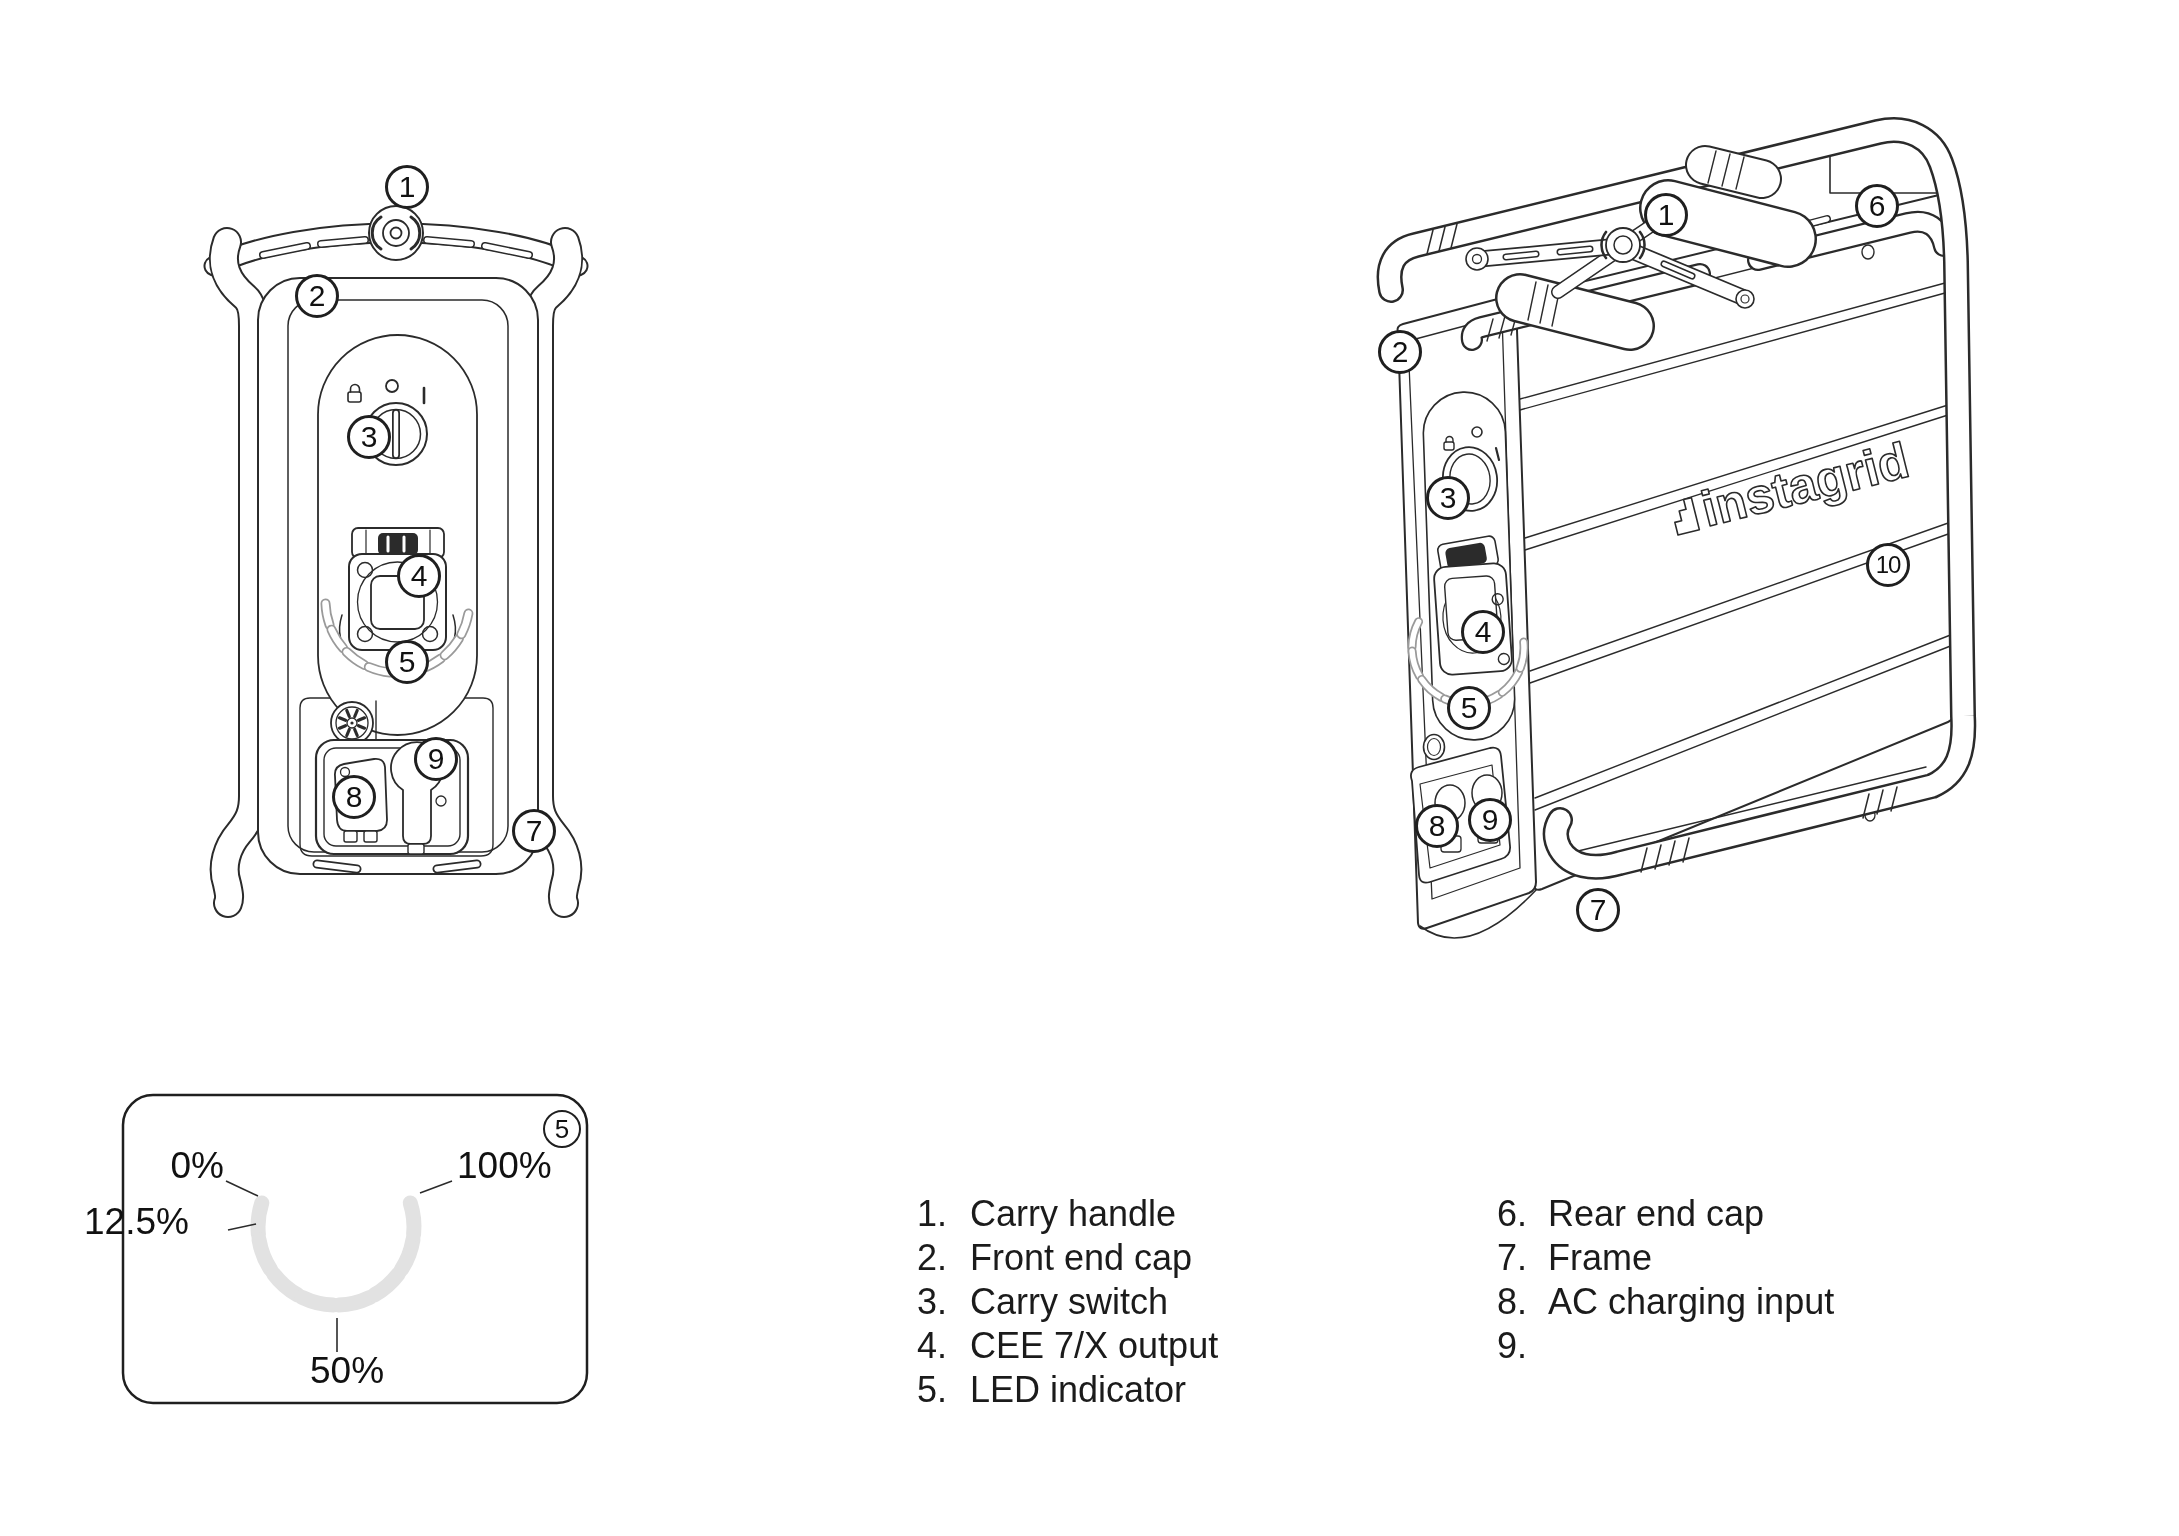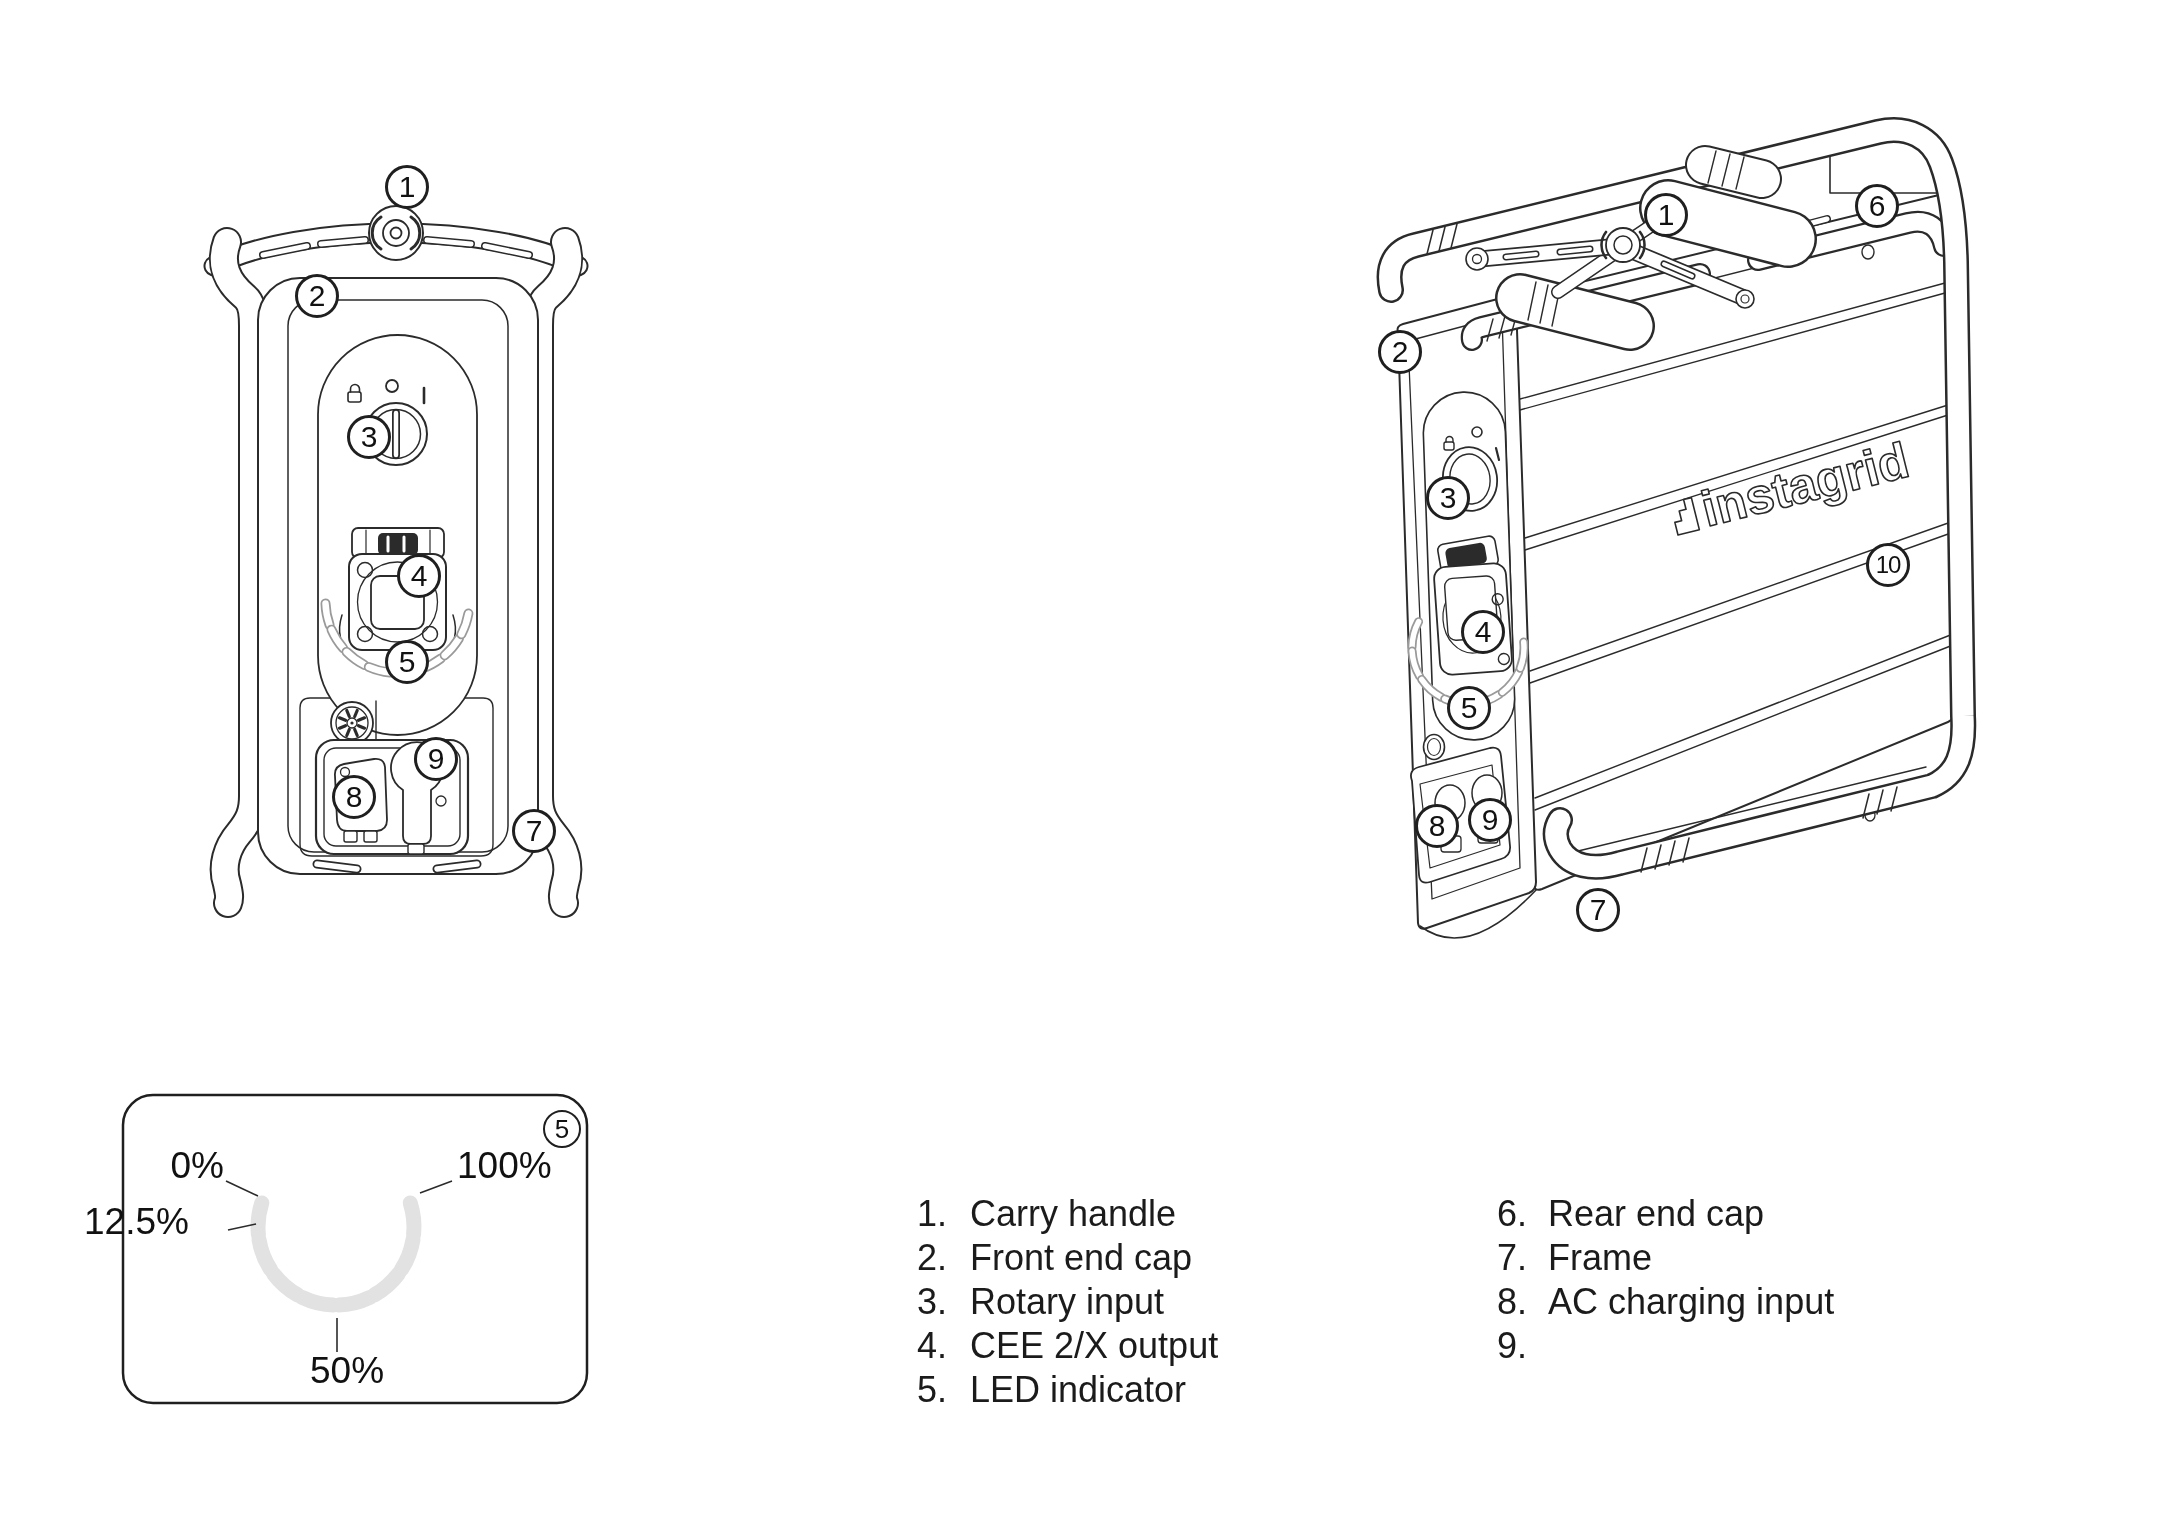--- a/index.html
+++ b/index.html
@@ -366,25 +366,25 @@
   <div class="lrow">
         <span class="lnum">1.</span>
         <span>Carry handle</span>
       </div>
   <div class="lrow">
         <span class="lnum">2.</span>
         <span>Front end cap</span>
       </div>
   <div class="lrow">
         <span class="lnum">3.</span>
-        <span>Rotary input</span>
+        <span>Carry switch</span>
       </div>
   <div class="lrow">
         <span class="lnum">4.</span>
-        <span>CEE 2/X output</span>
+        <span>CEE 7/X output</span>
       </div>
   <div class="lrow">
         <span class="lnum">5.</span>
         <span>LED indicator</span>
       </div>
 </div>
 <div class="legend-col col-b" style="left:1497px;top:1192px;">
   <div class="lrow">
         <span class="lnum">6.</span>
         <span>Rear end cap</span>

